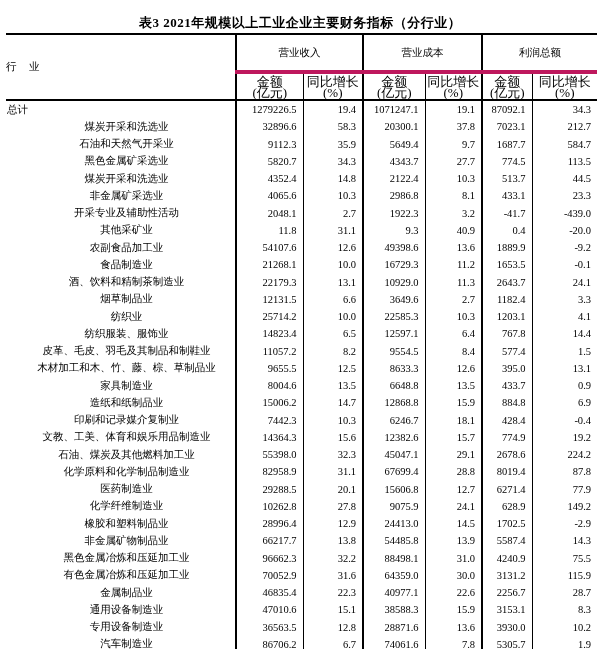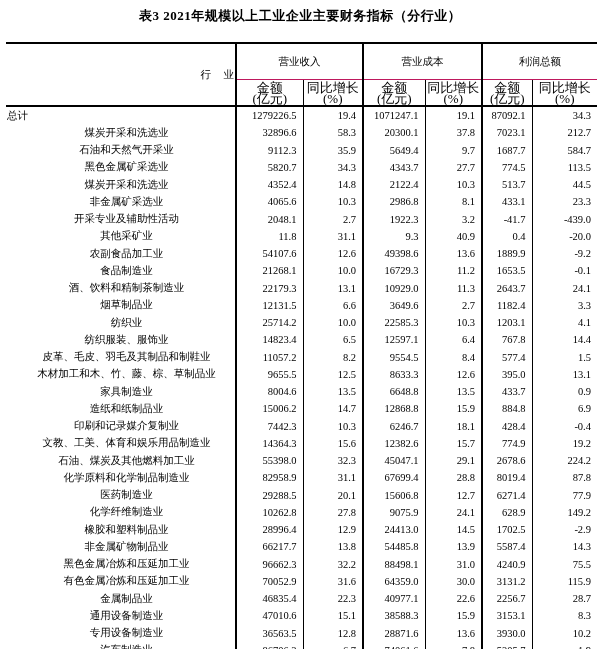--- a/index.html
+++ b/index.html
@@ -8,23 +8,23 @@
     background: #ffffff;
   }
   body {
     width: 600px;
     height: 649px;
     overflow: hidden;
     color: #000;
     font-family: "Liberation Serif", "DejaVu Serif", serif;
   }
   .title-wrap {
-    height: 42px;
+    height: 33px;
     box-sizing: border-box;
-    padding-top: 6px;
+    padding-top: 13px;
     text-align: center;
   }
   .title {
     font-size: 13px;
     font-weight: bold;
     letter-spacing: 0.5px;
   }
   table.fin {
     border-collapse: collapse;
     table-layout: fixed;
@@ -36,24 +36,24 @@
   table.fin th, table.fin td {
     padding: 0;
     overflow: hidden;
     white-space: nowrap;
     font-weight: normal;
   }
   
   
   .b-thick { border-right: 2px solid #000; }
   .b-thin  { border-right: 1px solid #000; }
-  thead tr.group-row th { height: 35px; text-align: center; font-size: 10.5px; border-bottom: 1px solid #be185d; vertical-align: middle; }
+  thead tr.group-row th { height: 35px; text-align: center; font-size: 10.5px; border-bottom: 4px solid #be185d; vertical-align: middle; }
   thead tr.group-row th.industry-h {
     border-bottom: none;
-    text-align: right;
+    text-align: left;
     vertical-align: middle;
     font-size: 10.5px;
     letter-spacing: 1px;
   }
   thead tr.sub-row th { height: 25px; text-align: center; font-size: 13px; line-height: 11px; vertical-align: middle; }
   thead { border-bottom: 2px solid #000; }
   tbody td { height: 17.25px; vertical-align: middle; }
   tbody td.industry { text-align: left; padding-left: 1px; }
   tbody td.industry.indent { padding-left: 12px; text-align: center; }
   tbody td.num { text-align: right; padding-right: 6px; }

